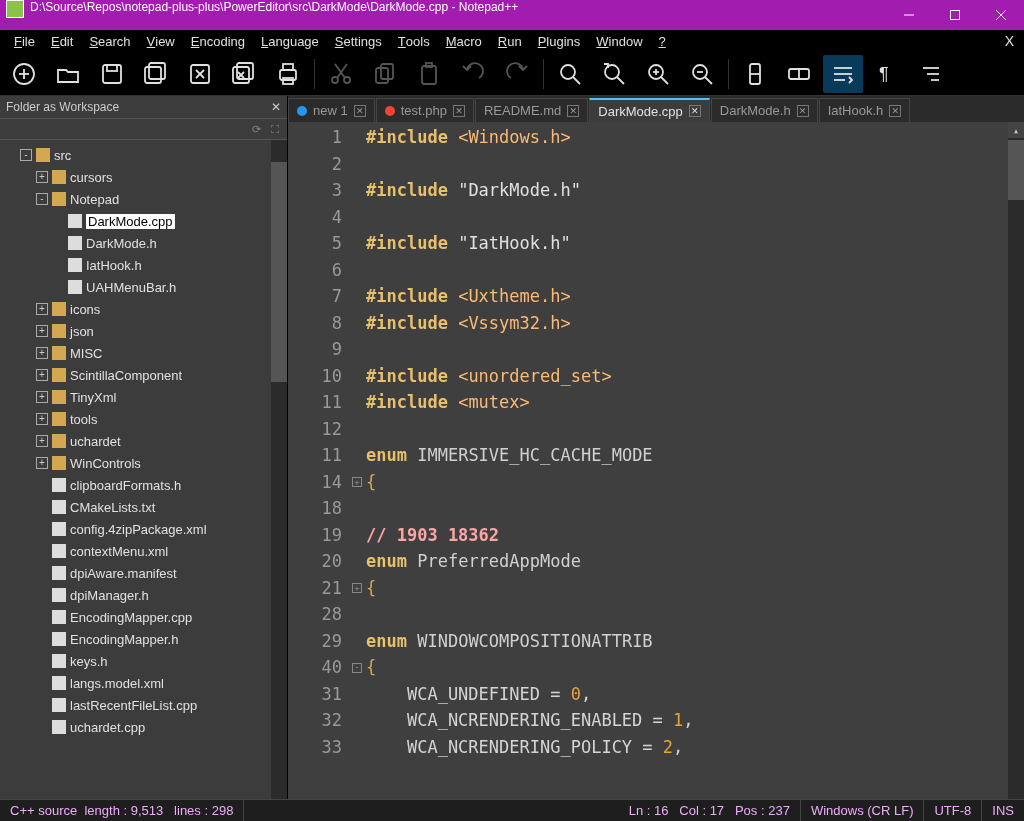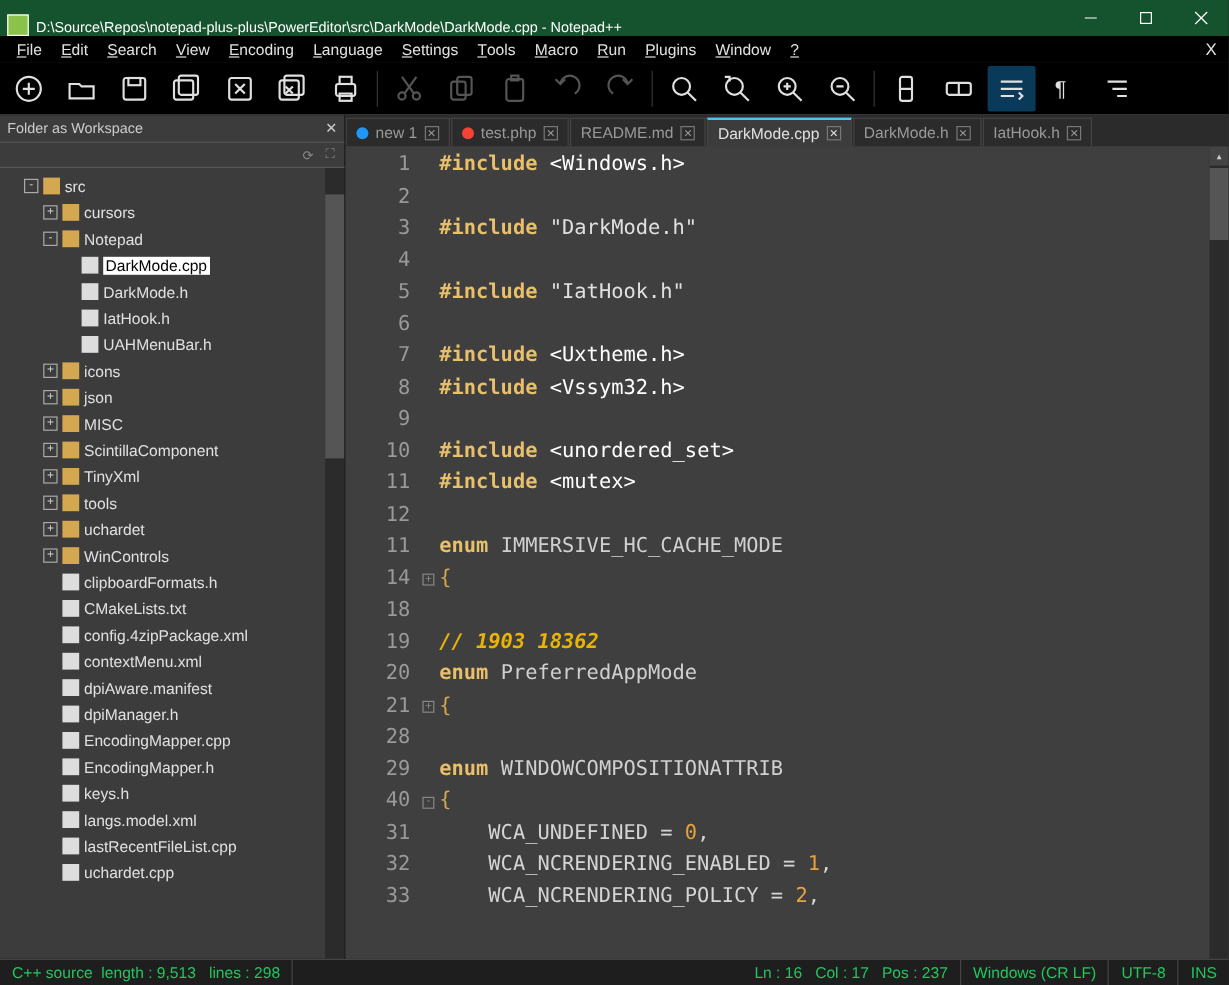--- a/index.html
+++ b/index.html
@@ -9,23 +9,23 @@
   font-family: "Segoe UI", sans-serif;
   font-size: 13px;
   color: #d4d4d4;
   overflow: hidden;
   display: flex;
   flex-direction: column;
 }
 
 .titlebar {
   height: 30px;
-  background: #14532d;
+  background: #a21caf;
   display: flex;
-  align-items: flex-end;
+  align-items: flex-start;
   padding-left: 6px;
   color: #fff;
 }
 .titlebar .app-icon { width: 18px; height: 18px; background: #8bc34a; border: 1px solid #fff; margin-right: 6px; }
 .titlebar .title { flex: 1; font-size: 12px; }
 .win-controls { display: flex; }
 .win-btn { width: 46px; height: 30px; display: flex; align-items: center; justify-content: center; color: #fff; }
 .win-btn svg { width: 12px; height: 12px; }
 
 .menubar {
@@ -86,27 +86,27 @@
 .editor { flex: 1; display: flex; background: #3f3f3f; font-family: "Consolas", monospace; font-size: 17px; overflow: hidden; position: relative; }
 .gutter { width: 64px; background: #3f3f3f; text-align: right; padding-right: 10px; color: #999; line-height: 26.5px; padding-top: 2px; }
 .fold-col { width: 14px; background: #3f3f3f; line-height: 26.5px; padding-top: 2px; color: #888; font-size: 11px; }
 .fold-mark { width: 10px; height: 10px; border: 1px solid #888; display: inline-flex; align-items: center; justify-content: center; font-size: 9px; line-height: 1; }
 .code { flex: 1; padding-top: 2px; line-height: 26.5px; white-space: pre; }
 .editor-scroll { position: absolute; right: 0; top: 0; width: 16px; height: 100%; background: #2b2b2b; }
 .editor-scroll-up { position: absolute; top: 0; right: 0; width: 16px; height: 16px; background: #444; color: #ccc; display: flex; align-items: center; justify-content: center; font-size: 10px; }
 .editor-scroll-thumb { position: absolute; top: 18px; right: 0; width: 16px; height: 60px; background: #555; }
 .kw { color: #e8bf6a; font-weight: bold; }
 .str { color: #e0e0e0; }
-.ang { color: #ffffff; }
+.ang { color: #fdba74; }
 .num { color: #e6a23c; }
-.cmt { color: #eab308; font-style: italic; font-weight: bold; }
+.cmt { color: #fca5a5; font-weight: bold; }
 .id { color: #d0d0d0; }
 .brace { color: #d4a850; }
 
-.statusbar { height: 22px; background: #1e1e1e; border-top: 1px solid #444; display: flex; align-items: center; font-size: 13px; color: #22c55e; }
+.statusbar { height: 22px; background: #1e1e1e; border-top: 1px solid #444; display: flex; align-items: center; font-size: 13px; color: #f0abfc; }
 .status-seg { padding: 0 10px; border-right: 1px solid #444; height: 100%; display: flex; align-items: center; }
 .status-seg:last-child { border-right: none; }
 .status-spacer { flex: 1; }
 </style>
 </head>
 <body>
 
 <div class="titlebar">
   <div class="app-icon"></div>
   <div class="title">D:\Source\Repos\notepad-plus-plus\PowerEditor\src\DarkMode\DarkMode.cpp - Notepad++</div>

